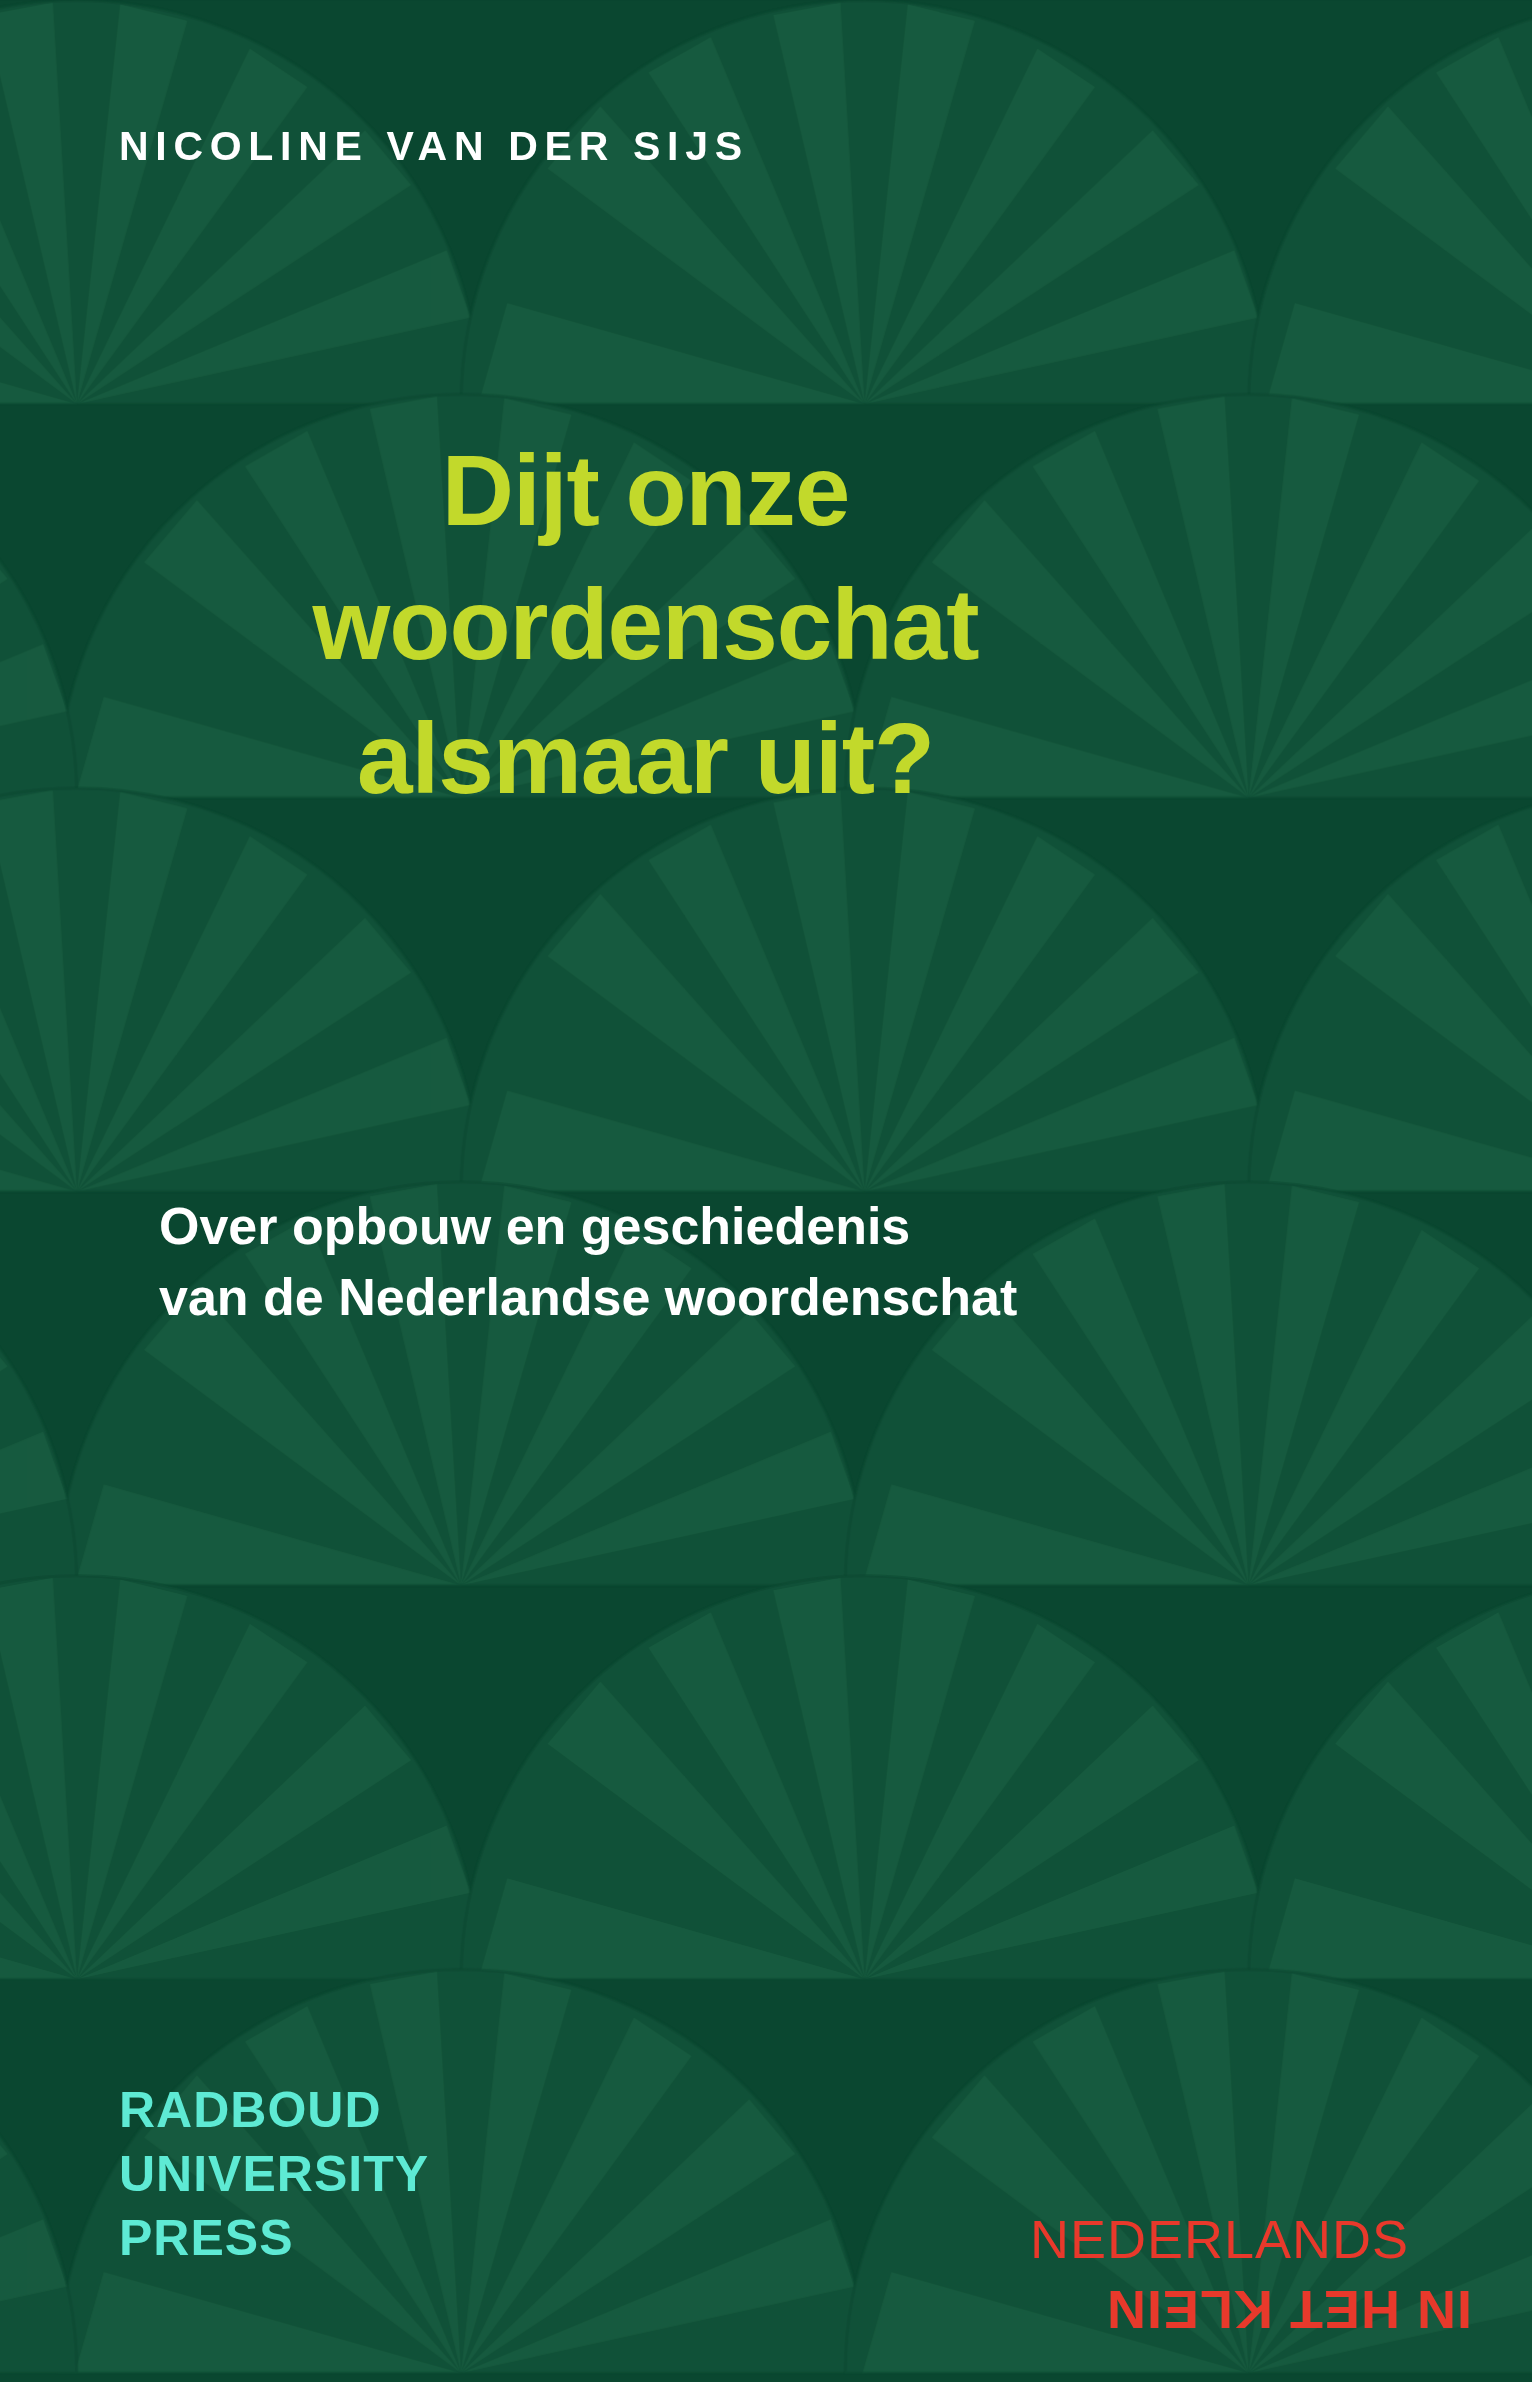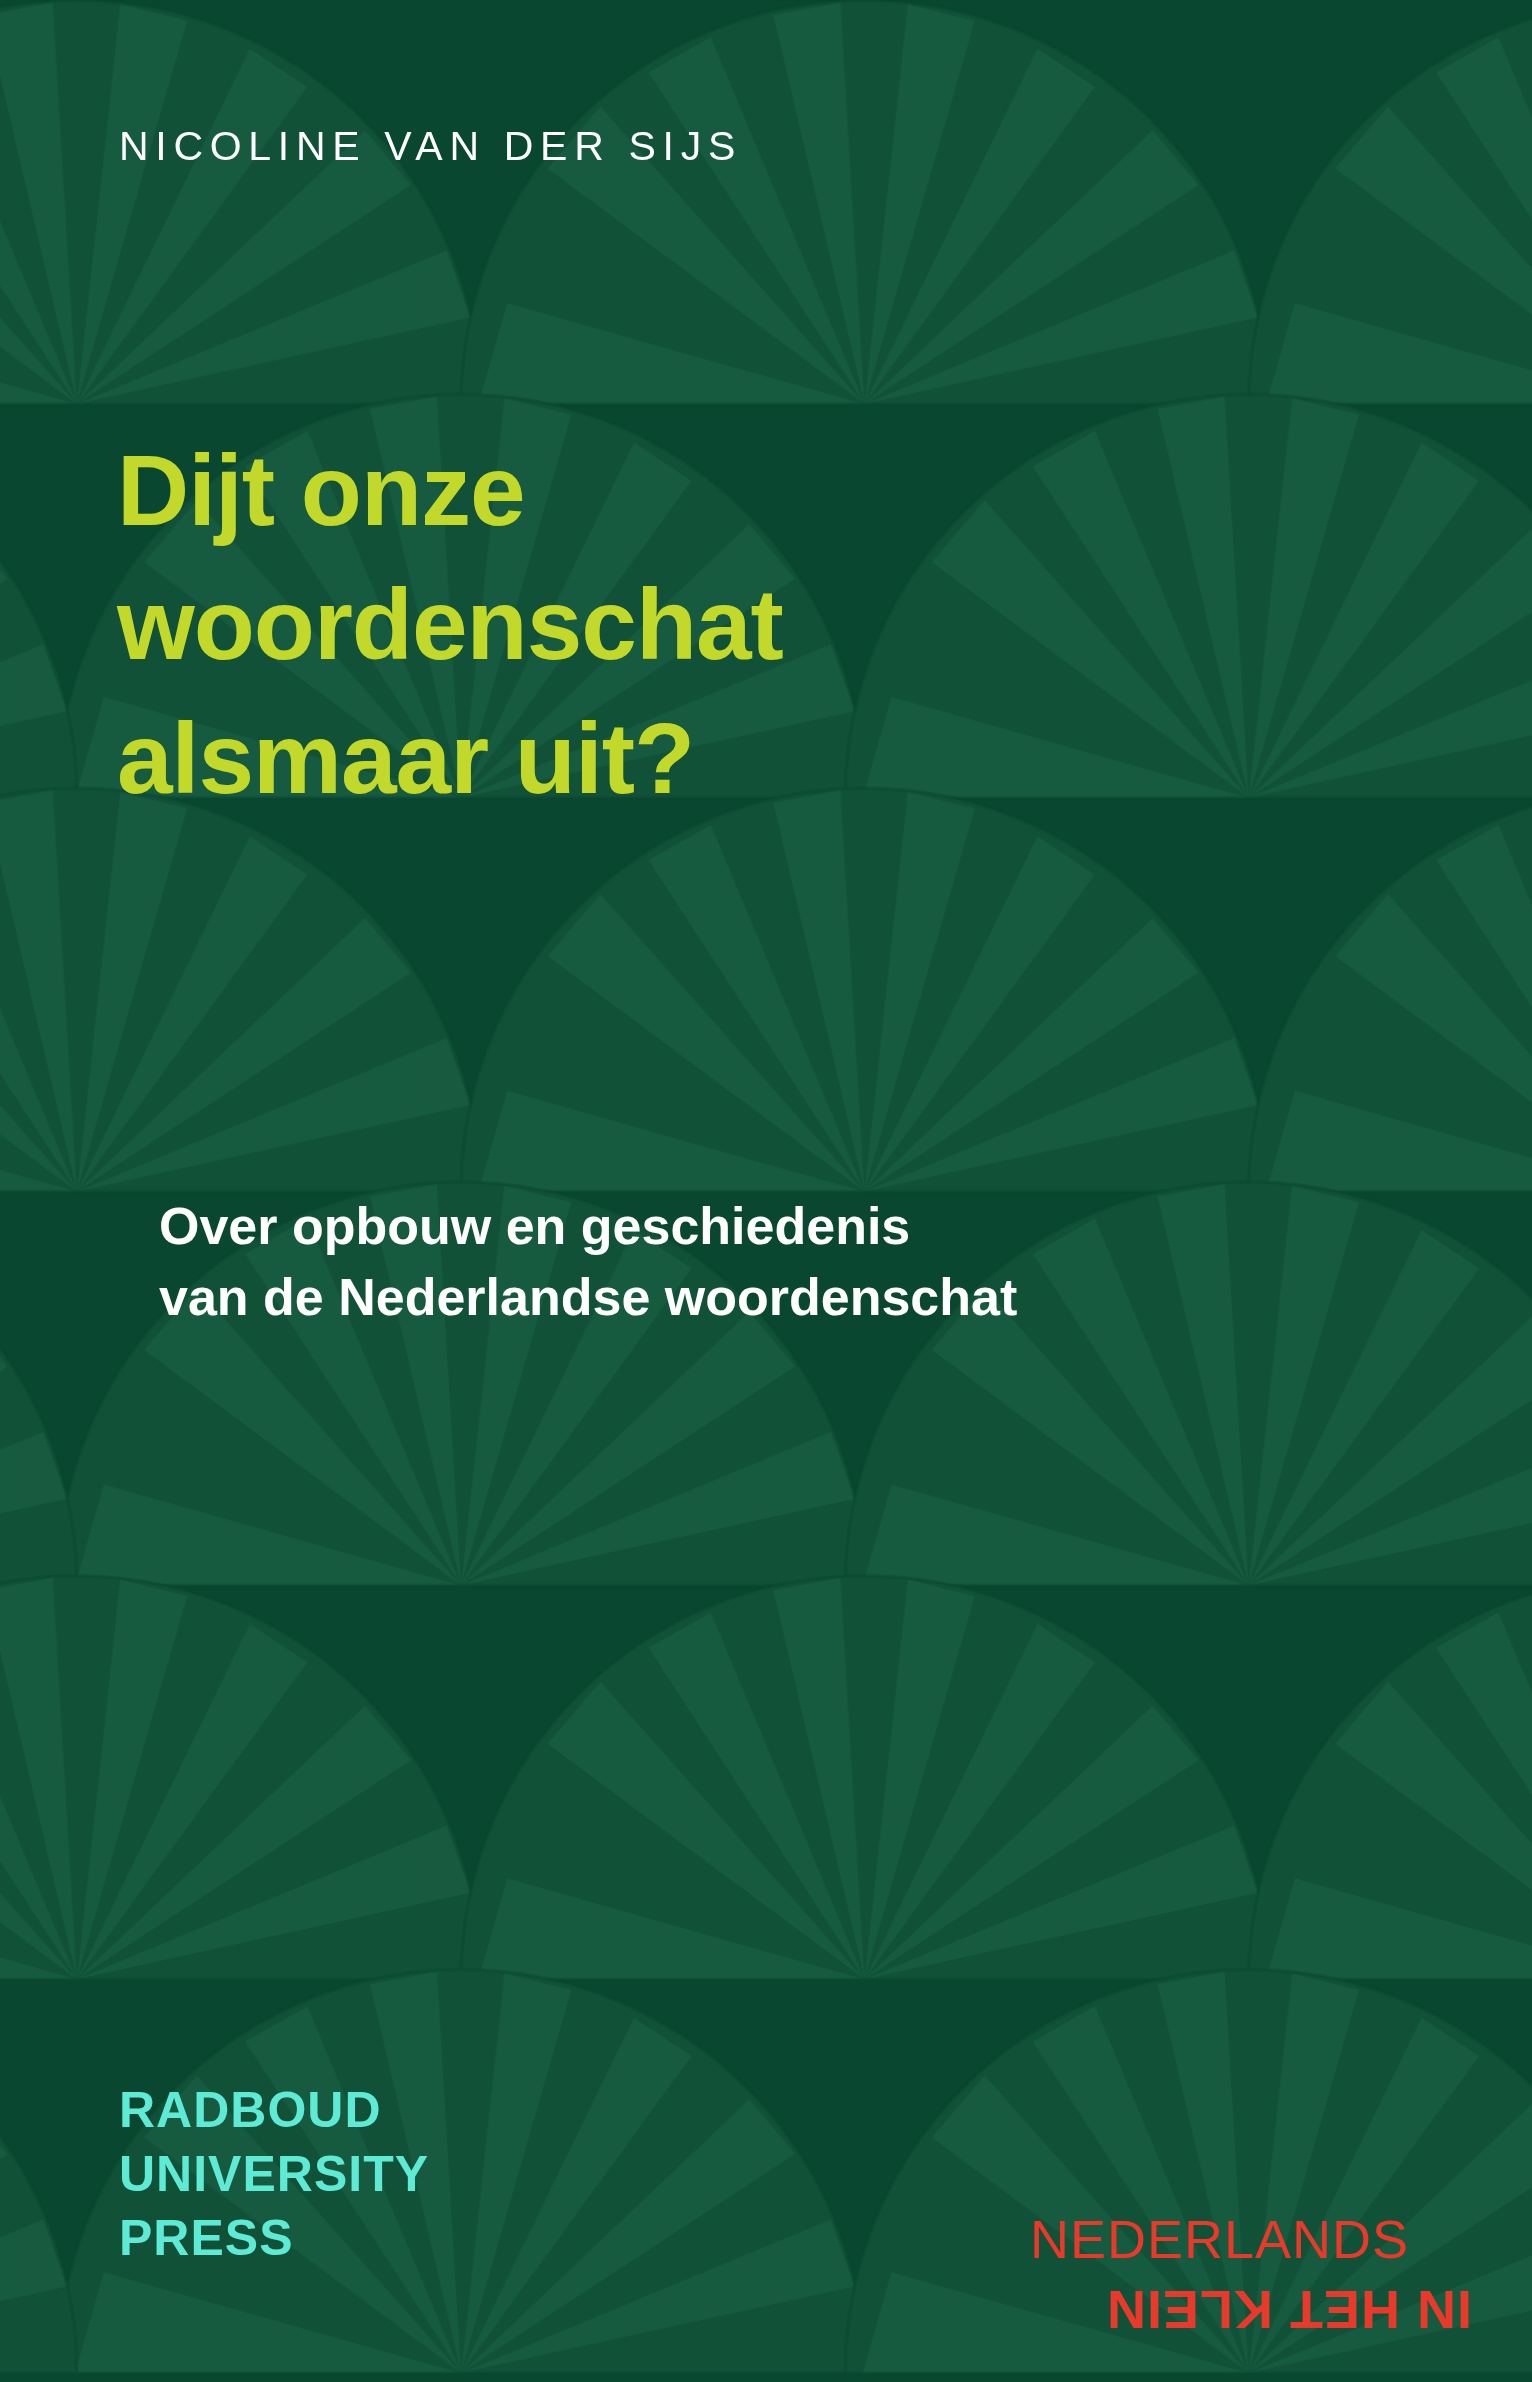--- a/index.html
+++ b/index.html
@@ -28,35 +28,36 @@
     width: 1532px;
     height: 2383px;
   }
 
   .author {
     position: absolute;
     left: 119px;
     top: 123px;
     color: #ffffff;
     font-size: 41px;
-    font-weight: normal;
+    font-weight: bold;
     letter-spacing: 6.7px;
     white-space: nowrap;
   }
 
   .title {
     position: absolute;
     left: 117px;
     top: 423px;
     width: 1057px;
     color: #c2d92b;
     font-size: 100px;
     font-weight: bold;
     line-height: 1.34;
     letter-spacing: -1px;
+    text-align: center;
   }
   .title div { white-space: nowrap; }
 
   .subtitle {
     position: absolute;
     left: 119px;
     top: 1191px;
     width: 1201px;
     color: #ffffff;
     font-size: 52px;

